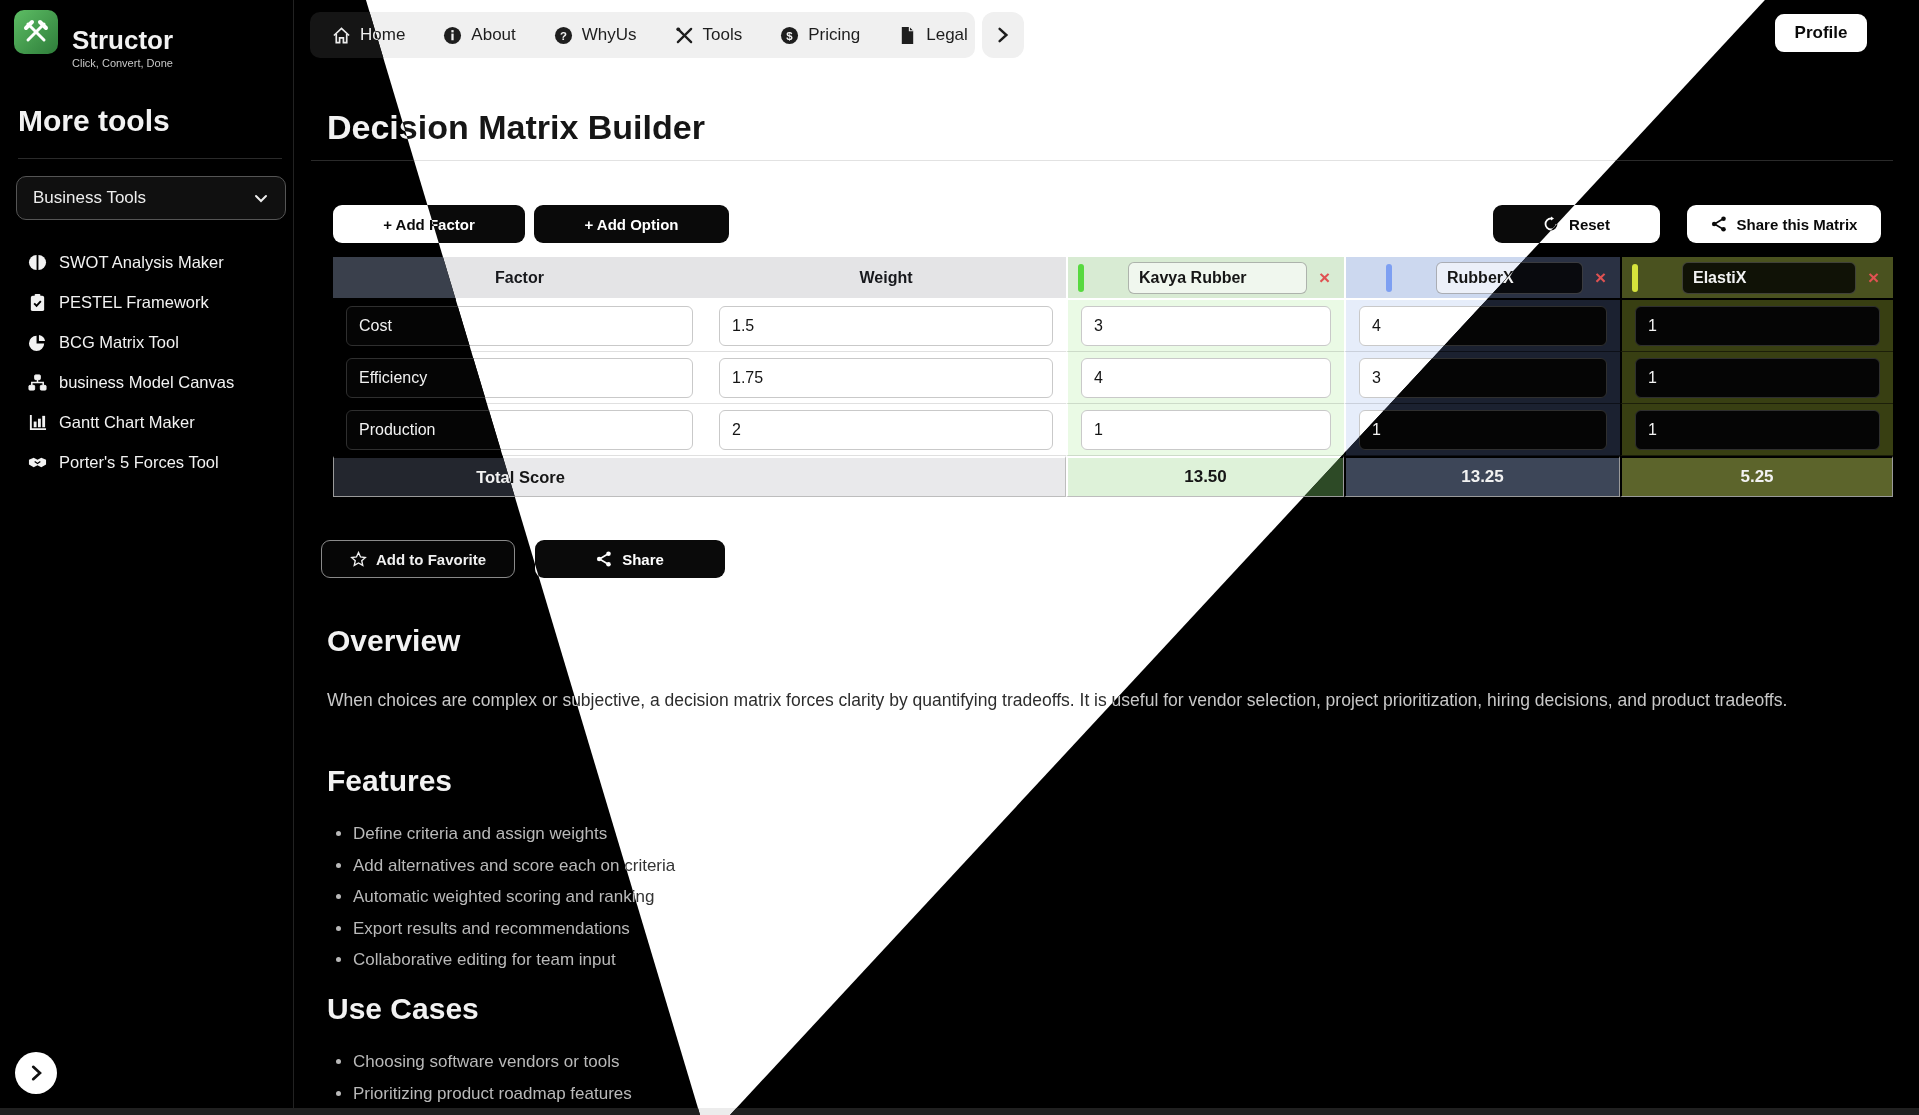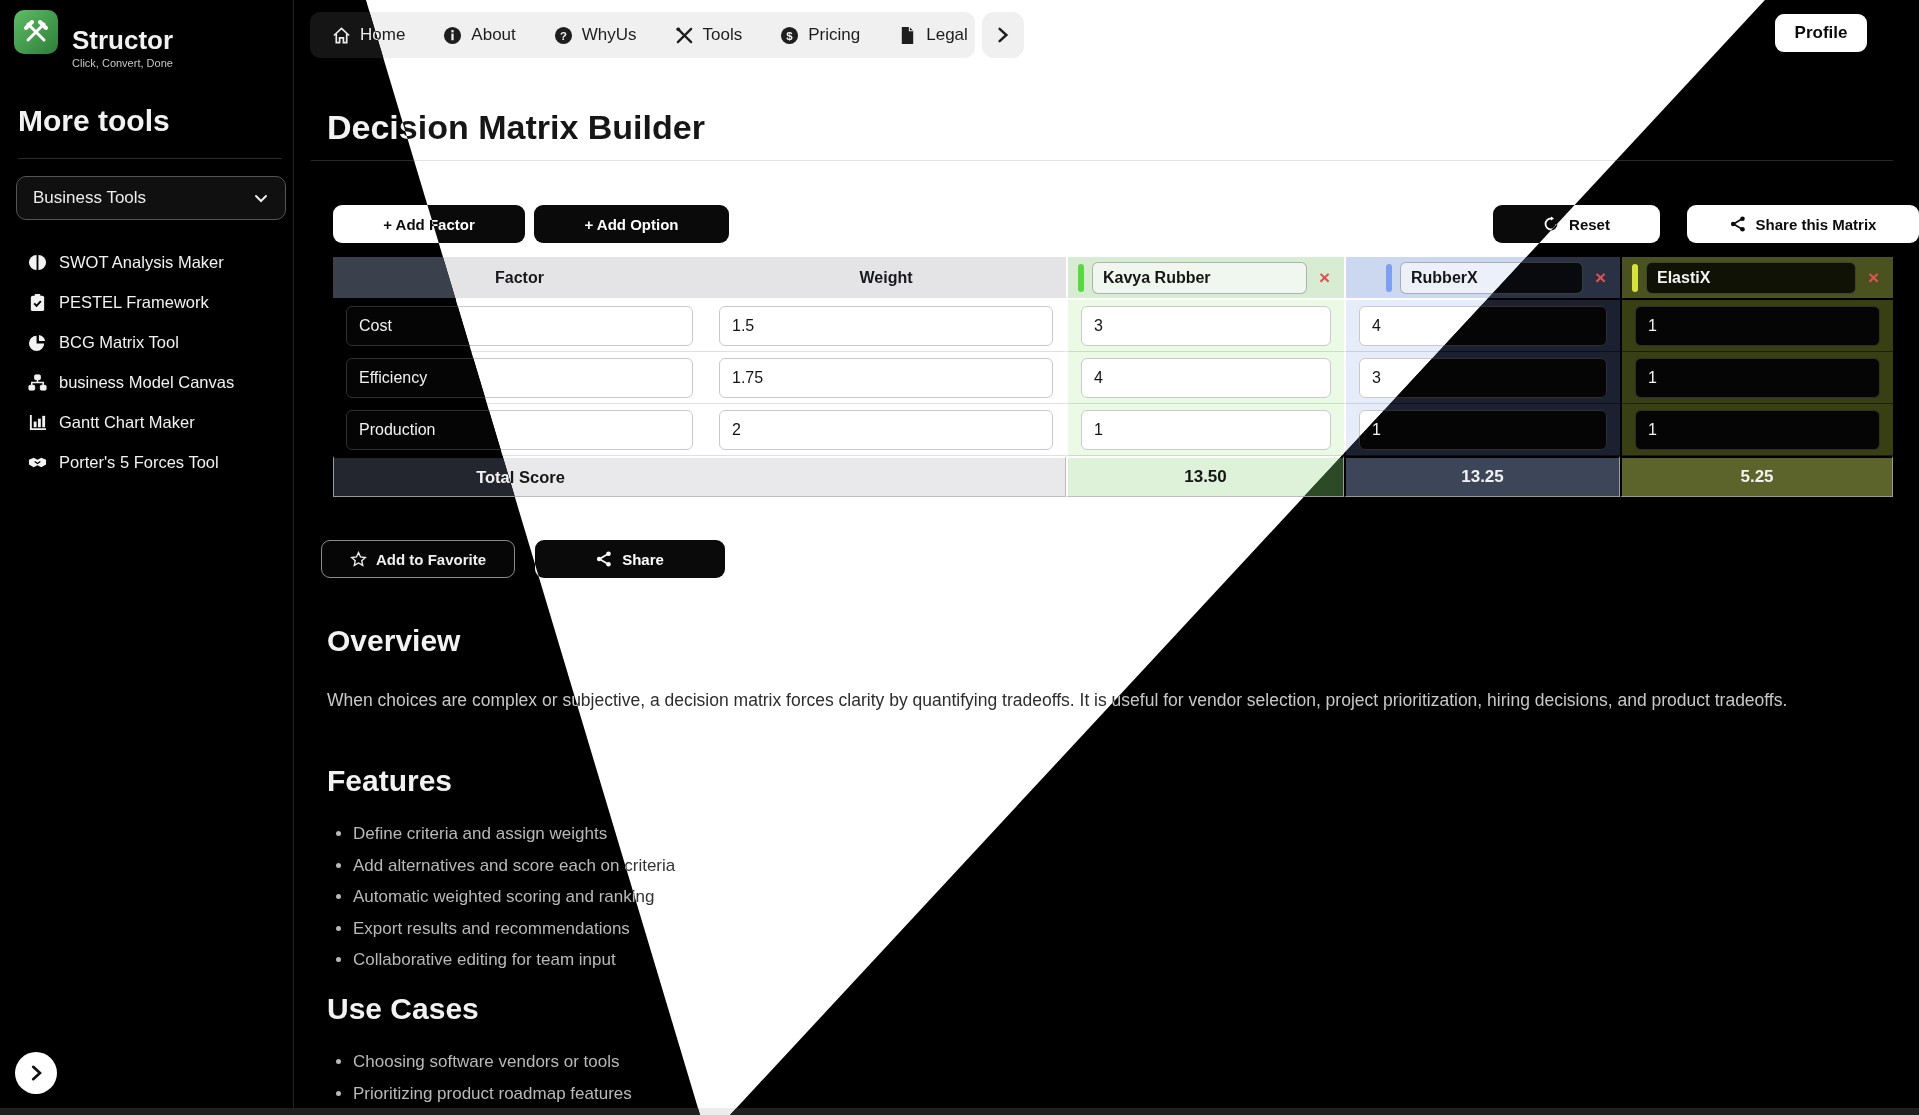--- a/index.html
+++ b/index.html
@@ -86,36 +86,36 @@
 
   .btn { display:flex; align-items:center; justify-content:center; gap:10px; height:38px; border-radius:9px;
     background:var(--btn-bg); color:var(--btn-text); font-size:15px; font-weight:bold; cursor:pointer; border:none; }
   .btn .ico { width:16px; height:16px; color:var(--btn-text); }
   .btn2 { background:var(--btn2-bg); color:var(--btn2-text); border:1px solid var(--btn2-border); }
   .btn2 .ico { color:var(--btn2-text); }
 
   .b-addfactor { position:absolute; top:205px; left:333px;  width:192px; }
   .b-addoption { position:absolute; top:205px; left:534px;  width:195px; }
   .b-reset     { position:absolute; top:205px; left:1493px; width:167px; }
-  .b-sharemat  { position:absolute; top:205px; left:1687px; width:232px; }
+  .b-sharemat  { position:absolute; top:205px; left:1687px; width:194px; }
   .b-addfav    { position:absolute; top:540px; left:321px;  width:194px; }
   .b-share     { position:absolute; top:540px; left:535px;  width:190px; }
 
   
   .matrix { position:absolute; top:257px; left:333px; width:1560px;
     display:grid; grid-template-columns:373px 360px 278px 276px 273px;
     grid-template-rows:43px 52px 52px 52px 41px; }
   .cell { position:relative; }
   .th { background:var(--thead-bg); color:var(--thead-text); font-weight:bold; font-size:16px;
     display:flex; align-items:center; justify-content:center; border-bottom:2px solid var(--bg); }
   .ohead { display:flex; align-items:center; gap:8px; padding:0 10px; border-left:2px solid var(--bg); border-bottom:2px solid var(--bg); }
   .swatch { width:6px; height:28px; border-radius:3px; flex:0 0 auto; }
   .oname { flex:1; height:32px; border-radius:6px; border:1px solid var(--ohead-input-border);
     background:var(--ohead-input-bg); color:var(--text); font-weight:bold; font-size:16px;
-    padding:0 10px; font-family:"Liberation Sans", sans-serif; min-width:0; }
+    padding:0 10px; font-family:"Liberation Sans", sans-serif; min-width:0;margin-left:36px; }
   .xbtn { color:var(--danger); font-size:19px; font-weight:bold; cursor:pointer; padding:0 4px; background:none; border:none; line-height:1; }
   .rowcell { display:flex; align-items:center; padding:0 13px; border-bottom:1px solid var(--row-line); }
   .ocell { border-left:2px solid var(--bg); }
   .tinput { width:100%; height:40px; border-radius:6px; border:1px solid var(--input-border);
     background:var(--input-bg); color:var(--input-text); font-size:16px; padding:0 12px;
     font-family:"Liberation Sans", sans-serif; }
   .totlab { grid-column:1 / span 2; background:var(--totlab-bg); border:1px solid var(--tot-outline); border-top:2px solid var(--bg);
     display:flex; align-items:center; }
   .totlab span { width:373px; text-align:center; font-weight:bold; font-size:16.5px; color:var(--text); }
   .totcell { display:flex; align-items:center; justify-content:center; font-weight:bold; font-size:17px; color:var(--text);

